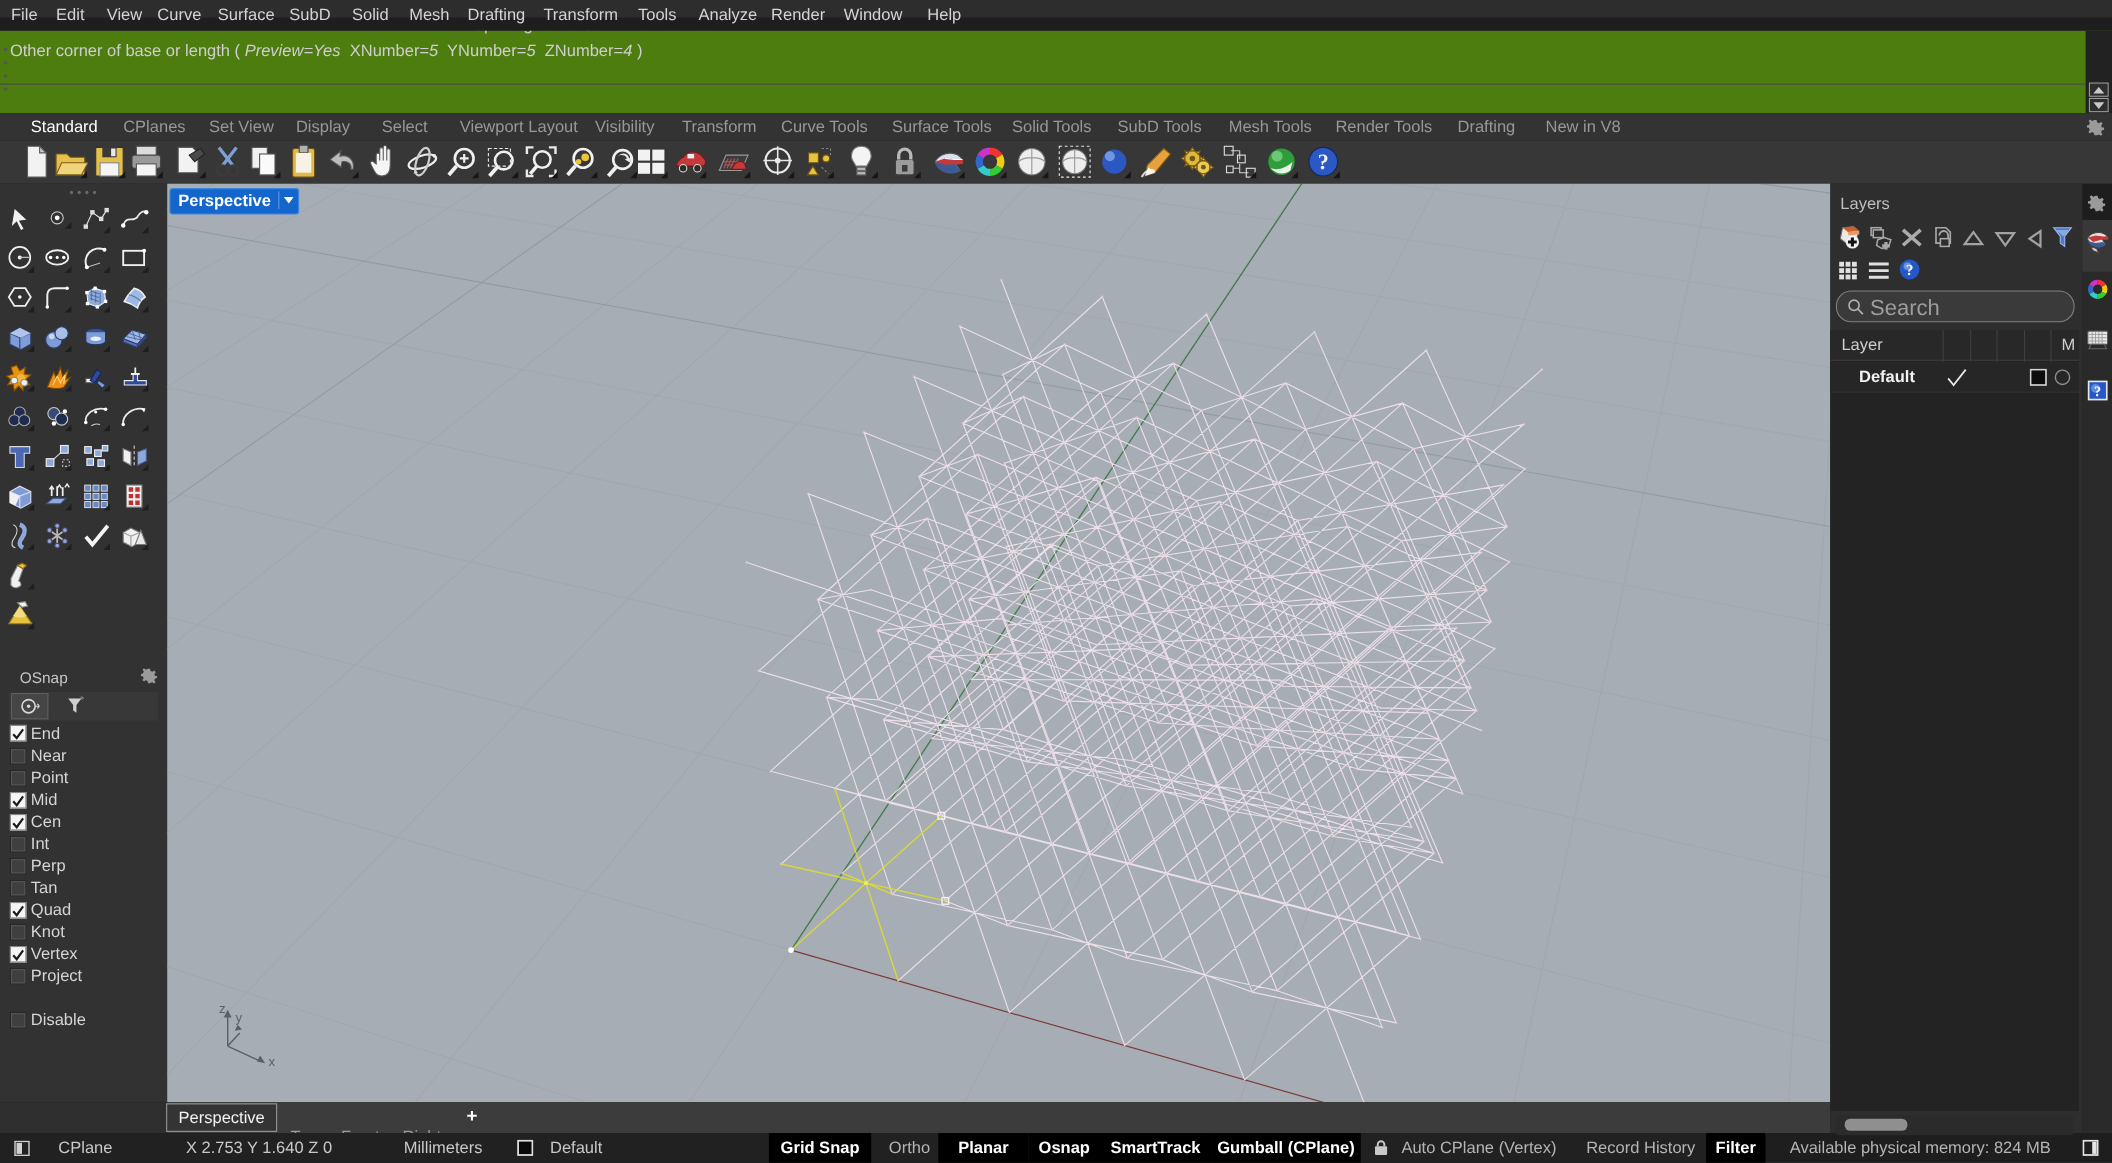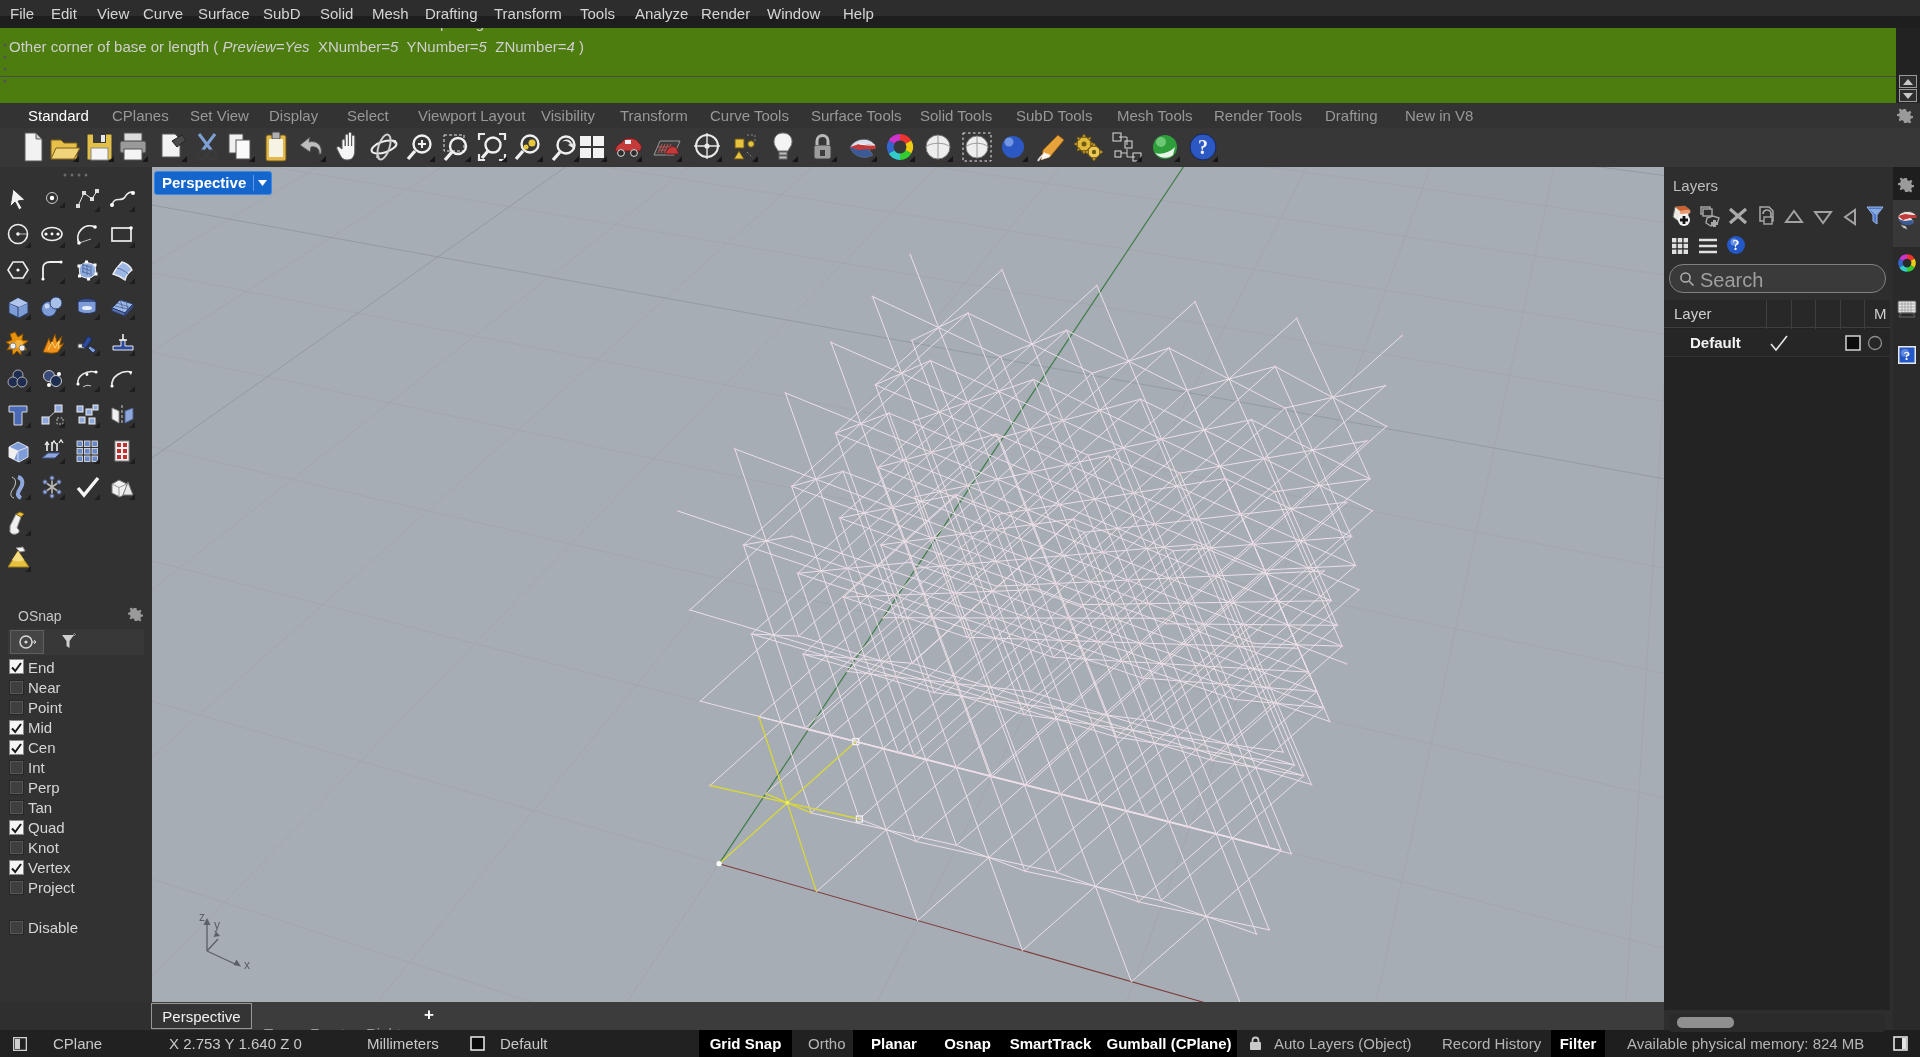--- a/index.html
+++ b/index.html
@@ -854,21 +854,21 @@
  <div class="bb" style="left:699px;width:93px">Grid Snap</div>
  <span style="left:808px;color:#b5b5b5">Ortho</span>
  <div class="bb" style="left:853px;width:82px">Planar</div>
  <div class="bb" style="left:935px;width:65px">Osnap</div>
  <div class="bb" style="left:1000px;width:101px">SmartTrack</div>
  <div class="bb" style="left:1101px;width:136px">Gumball (CPlane)</div>
  <svg style="position:absolute;left:1249px;top:6px" width="13" height="15" viewBox="0 0 13 15">
       <rect x="1" y="6" width="11" height="8" rx="1" fill="#c9c9c9"></rect>
       <path d="M3.5 6V4.5a3 3 0 016 0V6" stroke="#c9c9c9" stroke-width="1.8" fill="none"></path>
     </svg>
- <span style="left:1274px;color:#b5b5b5">Auto Layers (Object)</span>
+ <span style="left:1274px;color:#b5b5b5">Auto CPlane (Vertex)</span>
  <span style="left:1442px;color:#b5b5b5">Record History</span>
  <div class="bb" style="left:1551px;width:54px">Filter</div>
  <span style="left:1627px;color:#b5b5b5">Available physical memory: 824 MB</span>
  <svg style="position:absolute;left:1893px;top:6px" width="15" height="15">
       <rect x="1" y="1" width="13" height="13" fill="none" stroke="#e4e4e4" stroke-width="1.6"></rect>
       <rect x="9" y="2" width="4" height="11" fill="#e4e4e4"></rect>
     </svg>
 </div>
 <div id="layers">
  <div style="position:absolute;left:9px;top:10px;font-size:15px;color:#bfbfbf">Layers</div>

